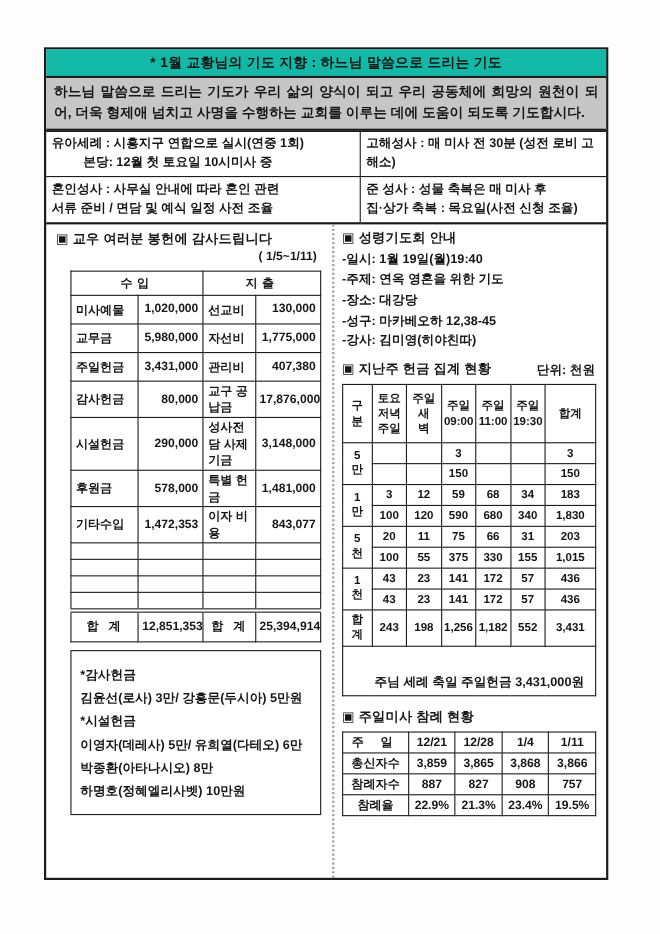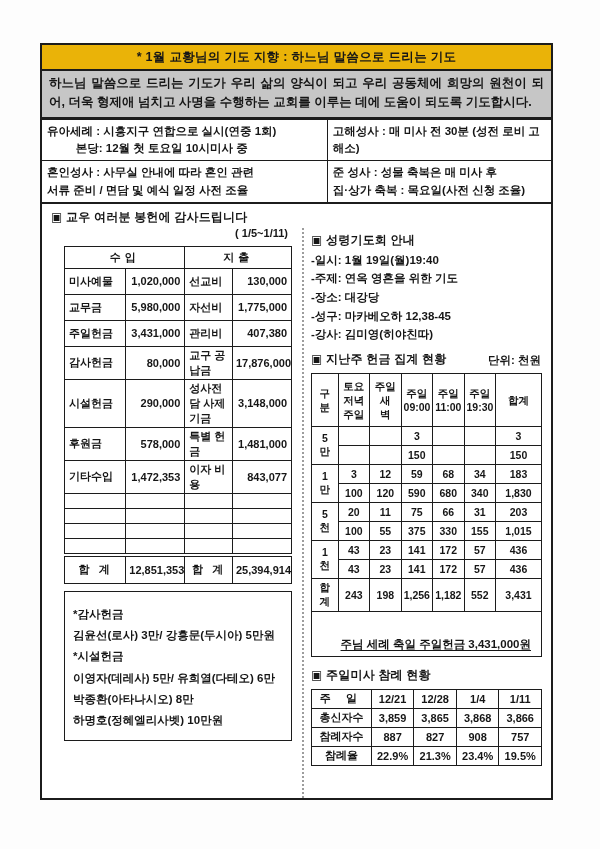--- a/index.html
+++ b/index.html
@@ -9,21 +9,21 @@
     color:#161616;font-weight:bold;
     -webkit-font-smoothing:antialiased;
   }
   .doc{
     position:absolute;left:40px;top:43px;width:513px;height:757px;
     border:2px solid #1c1c1c;background:#fff;box-sizing:border-box;
     display:flex;flex-direction:column;
   }
   
   .banner-title{
-    background:#eab308;border-bottom:2px solid #1c1c1c;
+    background:#14b8a6;border-bottom:2px solid #1c1c1c;
     text-align:center;font-size:12.5px;padding:4px 2px 3px;letter-spacing:.3px;
   }
   .banner-para{
     background:#c6c6c6;border-bottom:2px solid #1c1c1c;
     font-size:12.5px;line-height:1.55;padding:3px 7px 4px;text-align:justify;
   }
   .banner-section{
     background:#d8d8d8;border-bottom:2px solid #1c1c1c;
     text-align:center;font-size:13px;padding:2px 0 3px;letter-spacing:2px;
   }
@@ -37,40 +37,40 @@
   .sac td:first-child{border-left:none;width:54%;}
   .sac td:last-child{border-right:none;}
   .sac tr:last-child td{border-bottom:2px solid #1c1c1c;}
   .sac .l2{display:block;}
   .ind-sm{padding-left:2.5em;}
   .ind-md{padding-left:3em;}
   .ind-lg{padding-left:3.5em;}
   
   .columns{flex:1;display:flex;min-height:0;}
   .col-left{width:260px;box-sizing:border-box;padding:5px 6px 4px 9px;overflow:hidden;}
-  .col-right{flex:1;box-sizing:border-box;border-left:2px dotted #9d9d9d;padding:4px 6px 4px 7px;overflow:hidden;margin-top:24px;}
+  .col-right{flex:1;box-sizing:border-box;border-left:2px dotted #9d9d9d;padding:4px 6px 4px 7px;overflow:hidden;}
   .sec-title{font-size:12px;letter-spacing:.2px;}
   
   .period{text-align:right;font-size:11px;padding:1px 8px 6px 0;}
   .fin{width:calc(100% - 17px);margin:1px 4px 0 13px;table-layout:fixed;padding-left:48px;}
   .fin th,.fin td{border:1.2px solid #1c1c1c;font-size:11px;padding:1px 3px;}
   .fin th{height:19px;text-align:center;letter-spacing:4px;}
   .fin td{height:23px;}
   .fin .lbl{text-align:left;padding-left:4px;}
   .fin .amt{text-align:right;padding-right:4px;}
   .fin col.c1{width:27%;} .fin col.c2{width:26%;} .fin col.c3{width:21%;} .fin col.c4{width:26%;}
   .fin tr.empty td{height:12px;}
   .fin tr.total td{border-top:4px double #1c1c1c;height:24px;}
   .fin tr.total .lbl{text-align:center;letter-spacing:3px;}
   
   .notes-box{
     border:1.5px solid #1c1c1c;margin:7px 4px 0 13px;
     padding:12px 8px 9px;font-size:11.5px;line-height:1.85;
   }
-  .u{text-decoration:underline;text-underline-offset:2px;}
+  .u{text-underline-offset:2px;}
   
   .prayer-list{font-size:11.5px;line-height:1.62;margin-top:2px;}
   
   .coll-head{display:flex;justify-content:space-between;align-items:flex-end;margin-top:7px;padding-right:4px;}
   .coll-unit{font-size:11.5px;}
   .coll{width:calc(100% - 3px);margin-top:5px;table-layout:fixed;}
   .coll th,.coll td{border:1.2px solid #1c1c1c;font-size:10.5px;text-align:center;padding:1px 2px;}
   .coll th{white-space:pre-line;line-height:1.35;height:50px;font-weight:bold;}
   .coll td{height:16px;}
   .coll .glabel{white-space:pre-line;line-height:1.3;}

